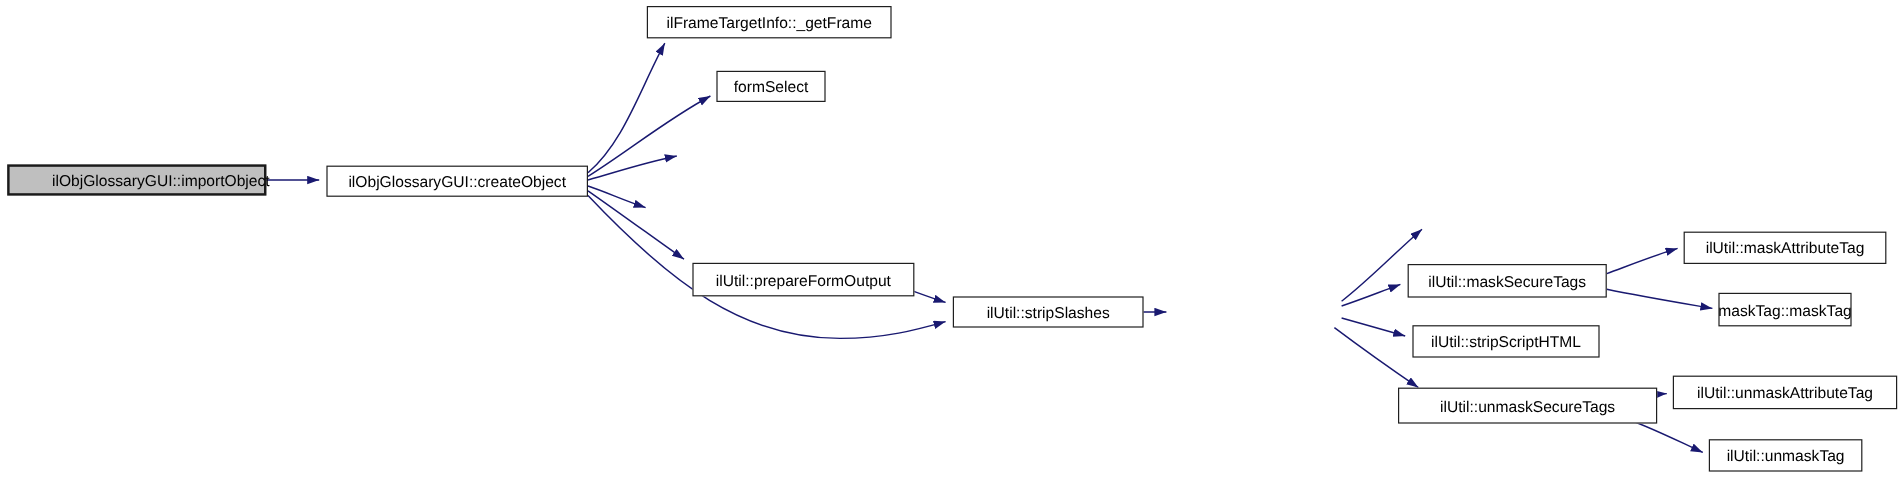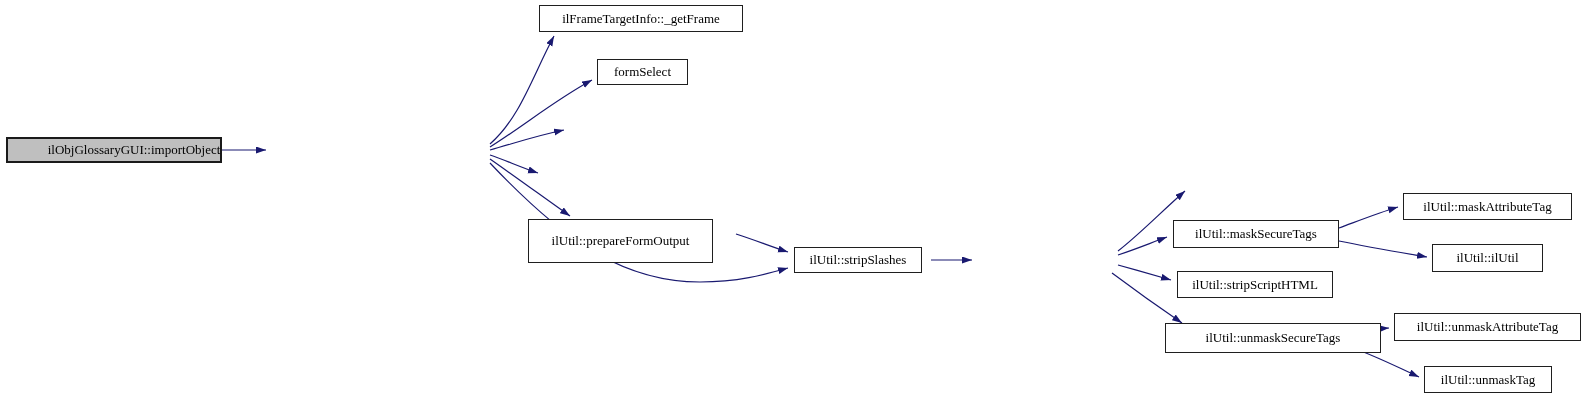--- a/index.html
+++ b/index.html
@@ -16,21 +16,20 @@
     box-sizing:border-box;
     background:#ffffff;
     border:1px solid #1f1f1f;
     color:#000000;
     font-size:13px;
     display:flex;
     align-items:center;
     justify-content:center;
     white-space:nowrap;
     cursor:pointer;
-    font-family:Liberation Serif, serif;
   }
   .node.highlight{
     background:#bfbfbf;
     border:2px solid #1a1a1a;
     padding-left:40px;
   }
   .edge{
     fill:none;
     stroke:#191970;
     stroke-width:1.2;
@@ -61,40 +60,41 @@
     <path class="edge" d="M1118,265 C1136,270 1150,274 1171,280" marker-end="url(#arrowhead)"></path>
     <path class="edge" d="M1112,273 C1140,294 1160,308 1182,323" marker-end="url(#arrowhead)"></path>
     <path class="edge" d="M1339,228 C1358,221 1378,213 1398,207" marker-end="url(#arrowhead)"></path>
     <path class="edge" d="M1339,241 C1368,247 1398,252 1427,257" marker-end="url(#arrowhead)"></path>
     <path class="edge" d="M1347,333 C1362,331 1375,329 1389,328" marker-end="url(#arrowhead)"></path>
     <path class="edge" d="M1347,346 C1372,354 1395,366 1419,377" marker-end="url(#arrowhead)"></path>
   </svg>
 
   <div class="node highlight" style="left:6px;top:137px;width:216px;height:26px">ilObjGlossaryGUI::importObject</div>
 
+  <div class="node" style="left:272px;top:138px;width:218px;height:26px">ilObjGlossaryGUI::createObject</div>
 
   <div class="node" style="left:539px;top:5px;width:204px;height:27px">ilFrameTargetInfo::_getFrame</div>
 
   <div class="node" style="left:597px;top:59px;width:91px;height:26px">formSelect</div>
 
 
 
-  <div class="node" style="left:528px;top:219px;width:185px;height:44px">ilUtil::prepareFormOutput</div>
+  <div class="node" style="left:577px;top:219px;width:185px;height:28px">ilUtil::prepareFormOutput</div>
 
-  <div class="node" style="left:794px;top:247px;width:128px;height:26px">ilUtil::stripSlashes</div>
+  <div class="node" style="left:794px;top:247px;width:159px;height:26px">ilUtil::stripSlashes</div>
 
 
 
   <div class="node" style="left:1173px;top:220px;width:166px;height:28px">ilUtil::maskSecureTags</div>
 
   <div class="node" style="left:1177px;top:271px;width:156px;height:27px">ilUtil::stripScriptHTML</div>
 
   <div class="node" style="left:1165px;top:323px;width:216px;height:30px">ilUtil::unmaskSecureTags</div>
 
   <div class="node" style="left:1403px;top:193px;width:169px;height:27px">ilUtil::maskAttributeTag</div>
 
-  <div class="node" style="left:1432px;top:244px;width:111px;height:28px">ilUtil::ilUtil</div>
+  <div class="node" style="left:1432px;top:244px;width:111px;height:28px">maskTag::maskTag</div>
 
   <div class="node" style="left:1394px;top:313px;width:187px;height:28px">ilUtil::unmaskAttributeTag</div>
 
   <div class="node" style="left:1424px;top:366px;width:128px;height:27px">ilUtil::unmaskTag</div>
 
 </div>
 
 </body></html>

